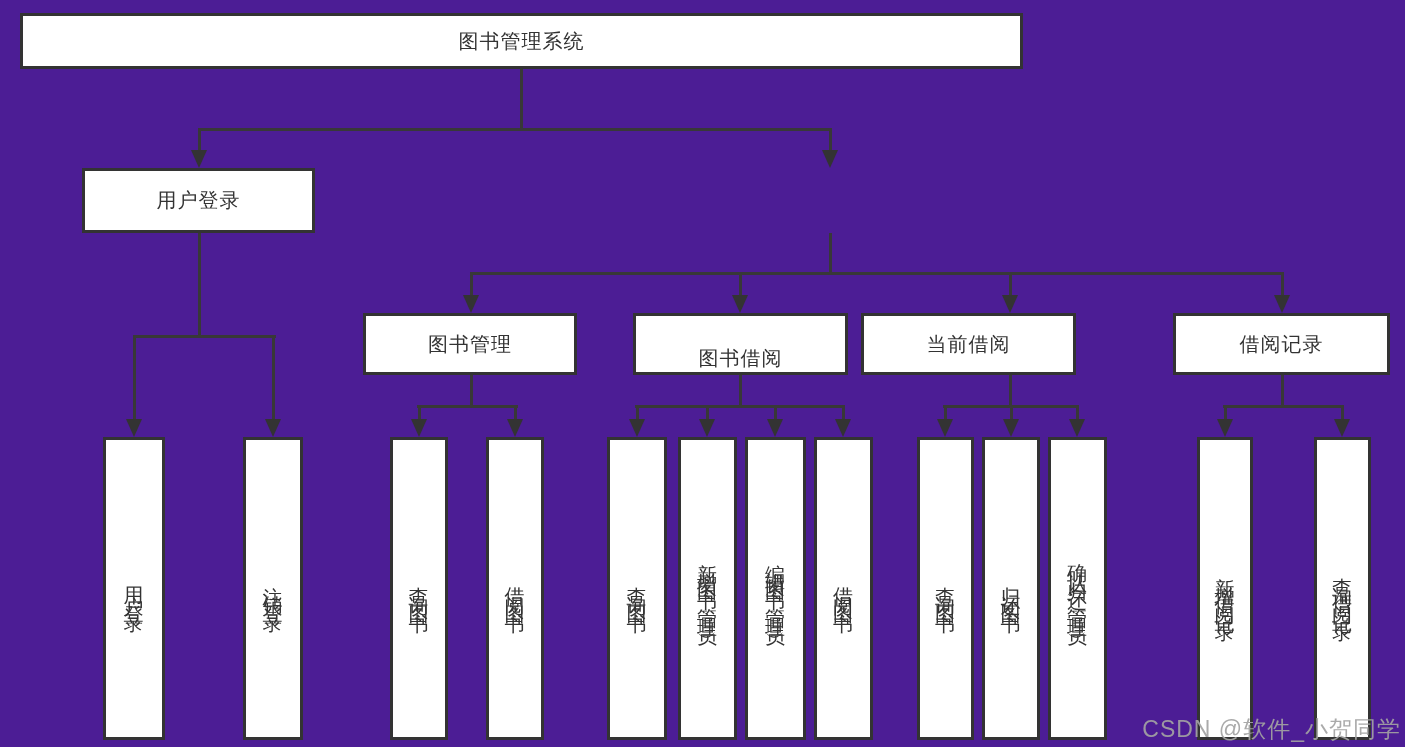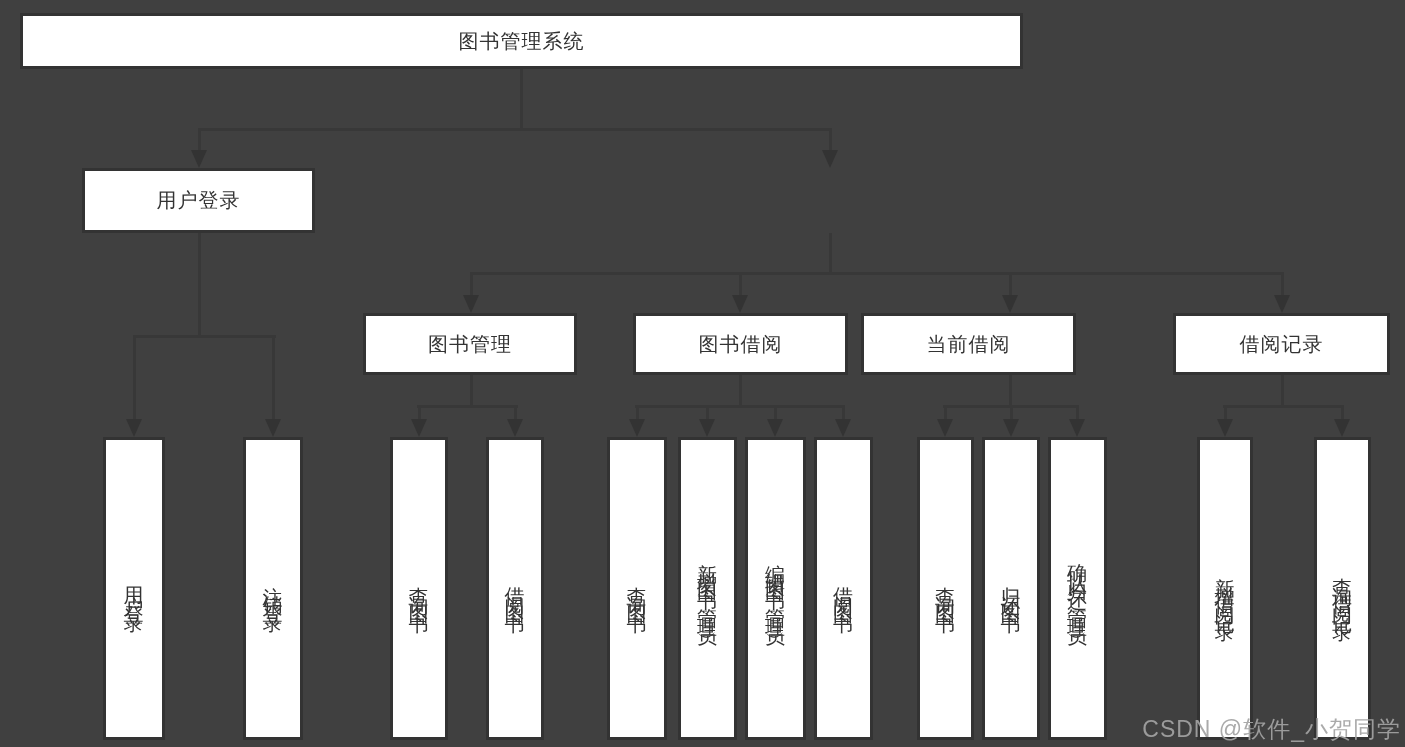--- a/index.html
+++ b/index.html
@@ -1,17 +1,17 @@
 <!DOCTYPE html>
 <html><head>
 <meta charset="utf-8">
 <style>
   html,body{margin:0;padding:0;background:#fff;}
   #canvas{
-    position:relative;width:1405px;height:747px;background:#404040;
+    position:relative;width:1405px;height:747px;background:#4c1d95;
     font-family:"Liberation Sans","DejaVu Sans",sans-serif;overflow:hidden;
   }
   .box{
     position:absolute;box-sizing:border-box;border:3px solid #333;background:#fff;
     display:flex;align-items:center;justify-content:center;
     color:#333;font-size:20px;letter-spacing:1px;white-space:nowrap;
   }
   .vtext{
     writing-mode:vertical-rl;text-orientation:mixed;
     letter-spacing:9px;font-size:20px;color:#333;line-height:1;
@@ -62,21 +62,21 @@
   <div class="vline" style="left:739px;top:272px;height:26px;"></div>
   <div class="arrow" style="left:732px;top:295px;"></div>
   <div class="vline" style="left:1009px;top:272px;height:26px;"></div>
   <div class="arrow" style="left:1002px;top:295px;"></div>
   <div class="vline" style="left:1281px;top:272px;height:26px;"></div>
   <div class="arrow" style="left:1274px;top:295px;"></div>
 
   <div class="box" style="left:363px;top:313px;width:214px;height:62px;">
     <span>图书管理</span>
   </div>
-  <div class="box" style="left:633px;top:313px;width:215px;height:62px;">
+  <div class="box" style="left:633px;top:313px;width:215px;height:62px;align-items:flex-end;">
     <span>图书借阅</span>
   </div>
   <div class="box" style="left:861px;top:313px;width:215px;height:62px;">
     <span>当前借阅</span>
   </div>
   <div class="box" style="left:1173px;top:313px;width:217px;height:62px;">
     <span>借阅记录</span>
   </div>
 
   <div class="vline" style="left:470px;top:375px;height:33px;"></div>

